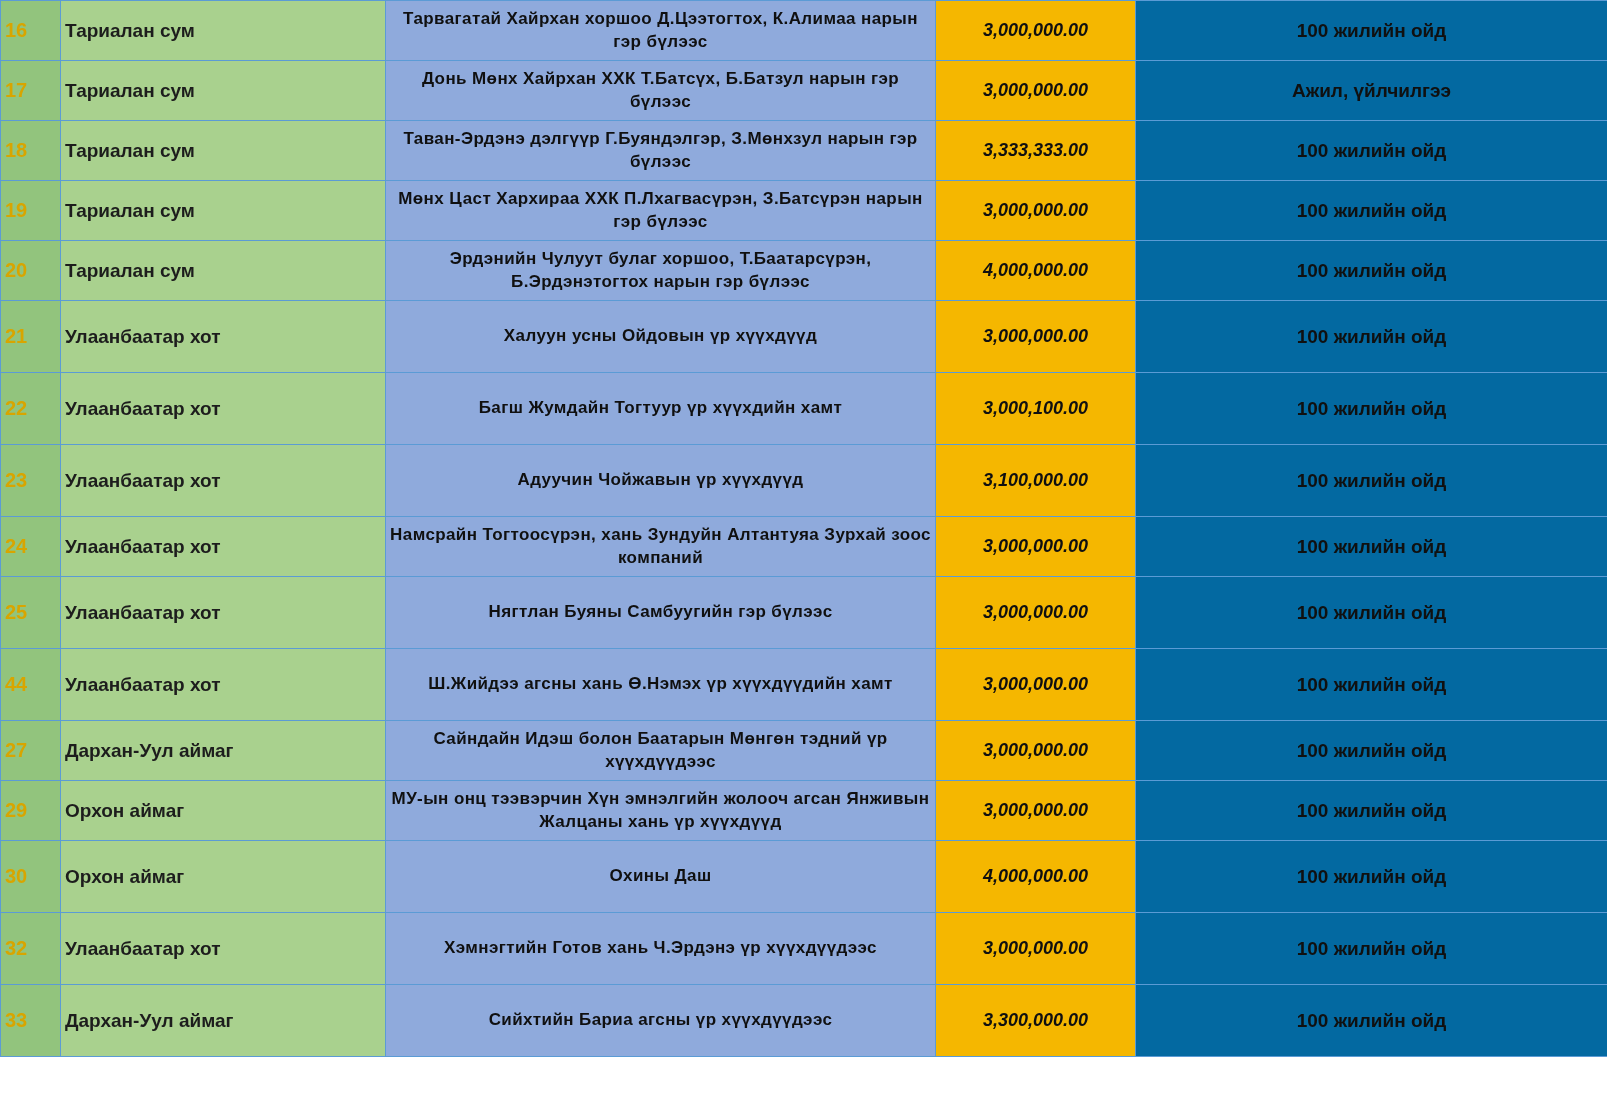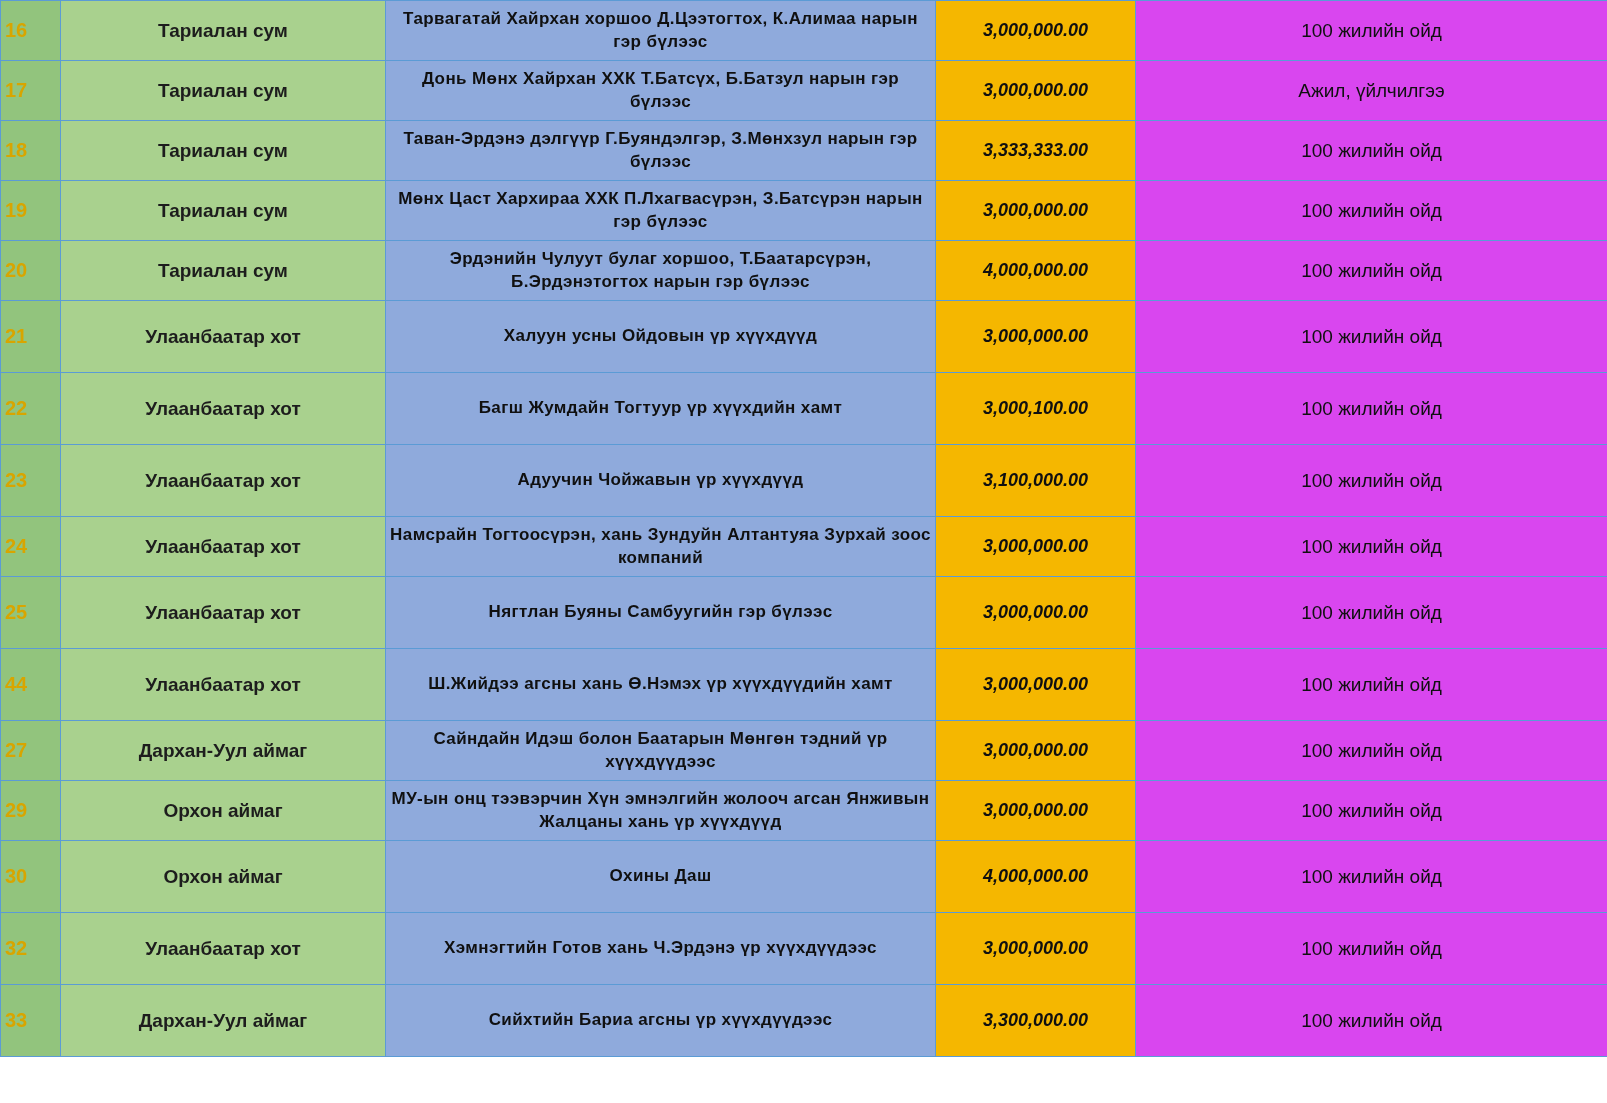--- a/index.html
+++ b/index.html
@@ -41,21 +41,21 @@
     font-size: 20px;
     text-align: left;
     padding-left: 10px;
     vertical-align: bottom;
   }
   td.place {
     background: #a9d18e;
     color: #1d1d1d;
     font-weight: bold;
     font-size: 19px;
-    text-align: center;
+    text-align: left;
     vertical-align: bottom;
   }
   td.donor {
     background: #8faadc;
     color: #101010;
     font-weight: bold;
     font-size: 17px;
     text-align: center;
     line-height: 1.32;
     letter-spacing: 0.4px;
@@ -64,23 +64,23 @@
   td.amt {
     background: #f5b700;
     color: #101010;
     font-weight: bold;
     font-style: italic;
     font-size: 18px;
     text-align: center;
     vertical-align: bottom;
   }
   td.note {
-    background: #d946ef;
+    background: #0369a1;
     color: #101010;
-    font-weight: normal;
+    font-weight: bold;
     font-size: 19px;
     text-align: center;
     vertical-align: middle;
   }
   tr.r-tall td { height: 60px; }
   tr.r-short td { height: 72px; }
 </style>
 </head>
 <body>
 

